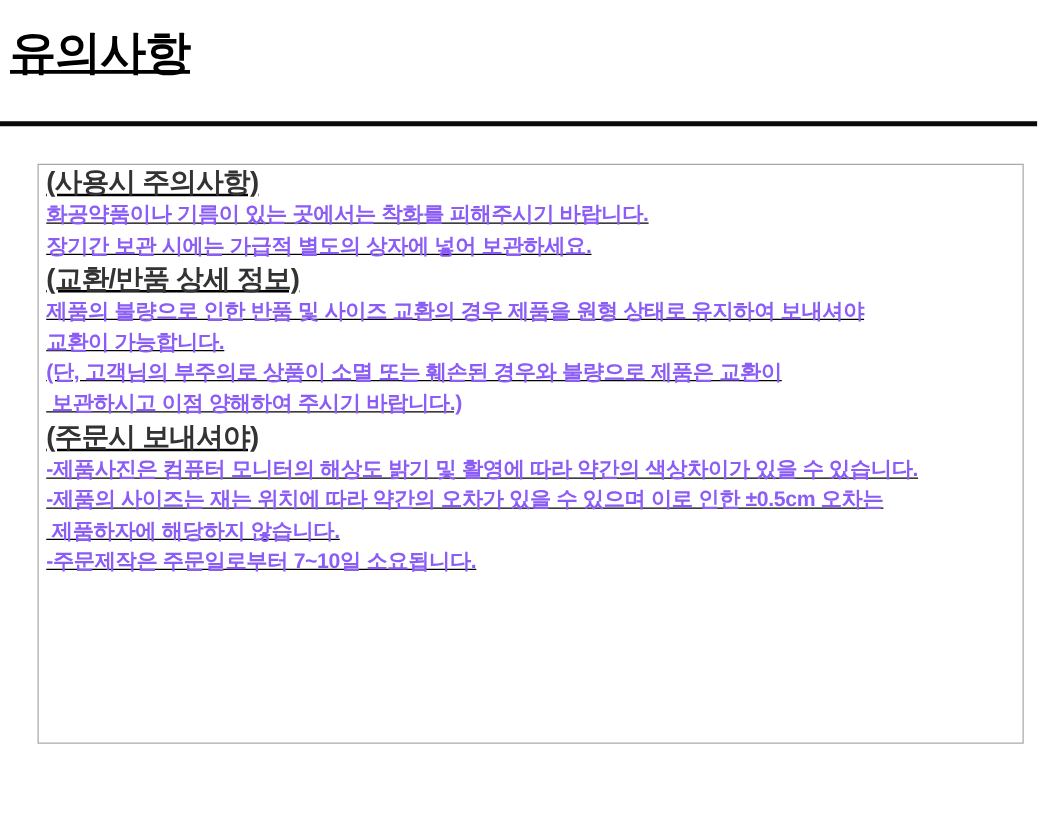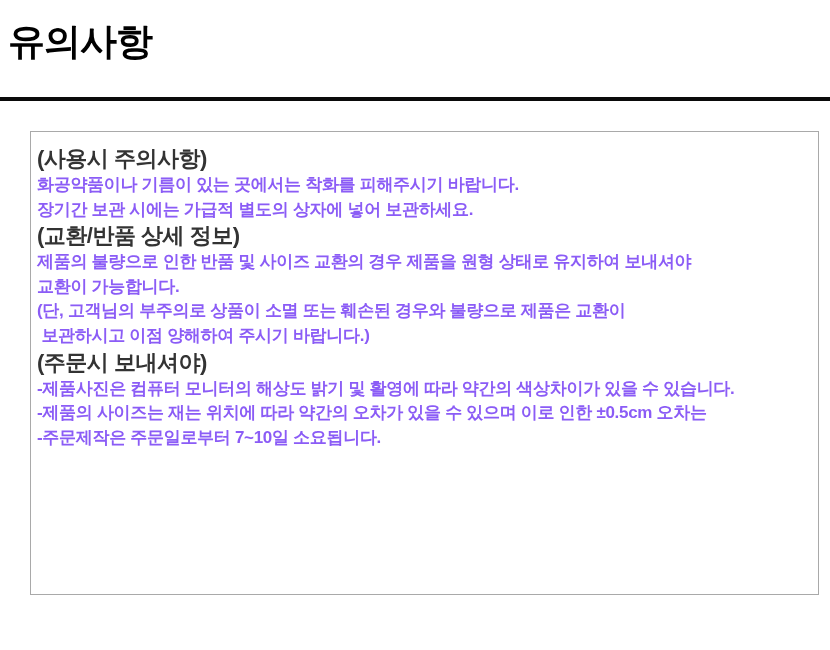--- a/index.html
+++ b/index.html
@@ -7,20 +7,21 @@
     padding: 0;
     background: #ffffff;
   }
   .page {
     position: relative;
     width: 830px;
     height: 650px;
     background: #ffffff;
     overflow: hidden;
     font-family: "Liberation Sans", "DejaVu Sans", sans-serif;
+    text-decoration: underline;
   }
   .page-title {
     margin: 22px 0 0 8px;
     font-size: 37px;
     line-height: 40px;
     font-weight: 800;
     letter-spacing: -1px;
     color: #000000;
   }
   .title-divider {
@@ -29,21 +30,21 @@
     height: 4px;
     background: #0a0a0a;
   }
   .notice-box {
     box-sizing: border-box;
     margin: 30px 0 0 30px;
     width: 789px;
     height: 464px;
     border: 1.5px solid #a9a9a9;
     background: #ffffff;
-    padding: 13px 8px 0 6px;
+    padding: 0 8px 0 6px;
   }
   .section { margin: 0; }
   .section + .section { }
   .section-header {
     margin: 0;
     font-size: 22px;
     line-height: 28px;
     font-weight: bold;
     letter-spacing: -0.5px;
     color: #333333;
@@ -80,17 +81,18 @@
       <p class="notice-line">제품의 불량으로 인한 반품 및 사이즈 교환의 경우 제품을 원형 상태로 유지하여 보내셔야</p>
       <p class="notice-line">교환이 가능합니다.</p>
       <p class="notice-line">(단, 고객님의 부주의로 상품이 소멸 또는 훼손된 경우와 불량으로 제품은 교환이</p>
       <p class="notice-line"> 보관하시고 이점 양해하여 주시기 바랍니다.)</p>
     </section>
 
     <section class="section">
       <h2 class="section-header">(주문시 보내셔야)</h2>
       <p class="notice-line">-제품사진은 컴퓨터 모니터의 해상도 밝기 및 활영에 따라 약간의 색상차이가 있을 수 있습니다.</p>
       <p class="notice-line">-제품의 사이즈는 재는 위치에 따라 약간의 오차가 있을 수 있으며 이로 인한 ±0.5cm 오차는</p>
+      <p class="notice-line"> 제품하자에 해당하지 않습니다.</p>
       <p class="notice-line">-주문제작은 주문일로부터 7~10일 소요됩니다.</p>
     </section>
 
   </div>
 </div>
 
 </body></html>

